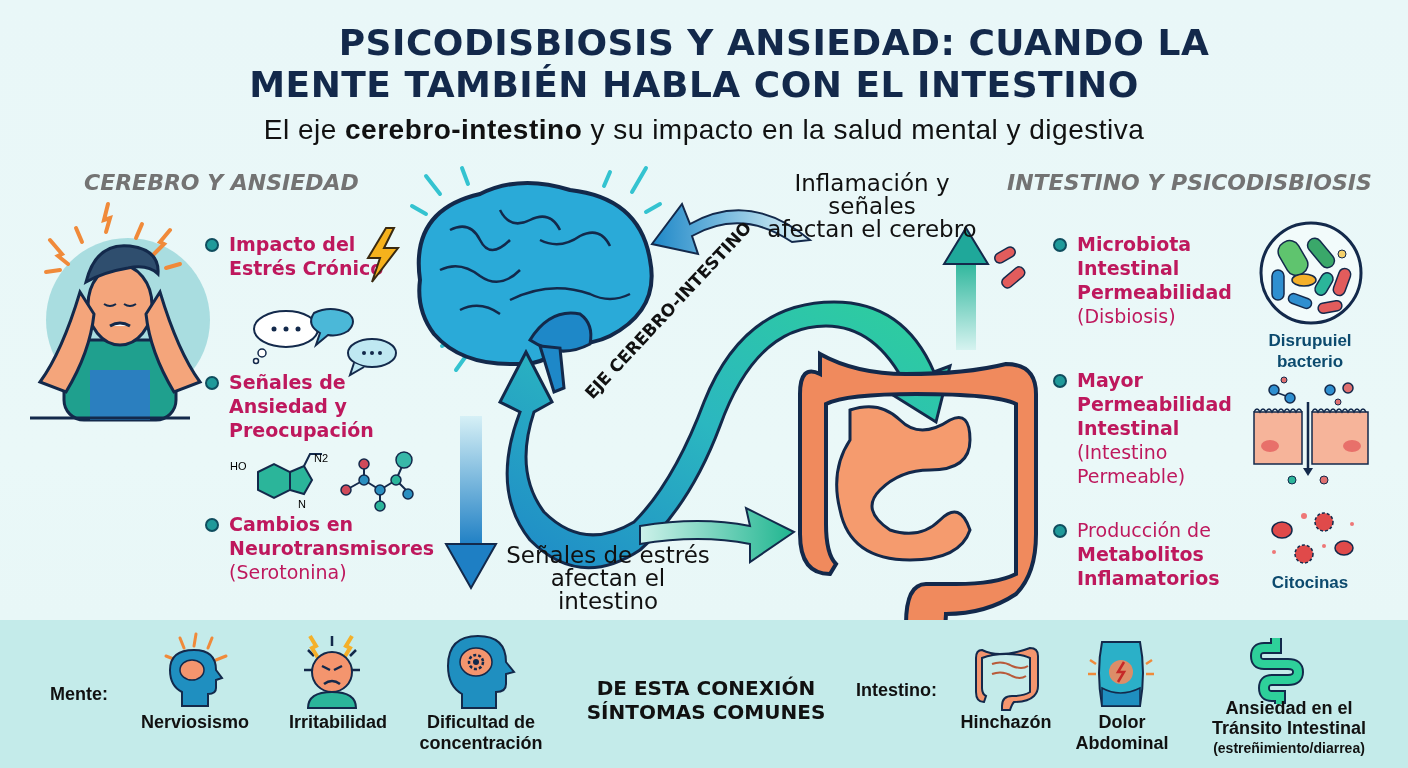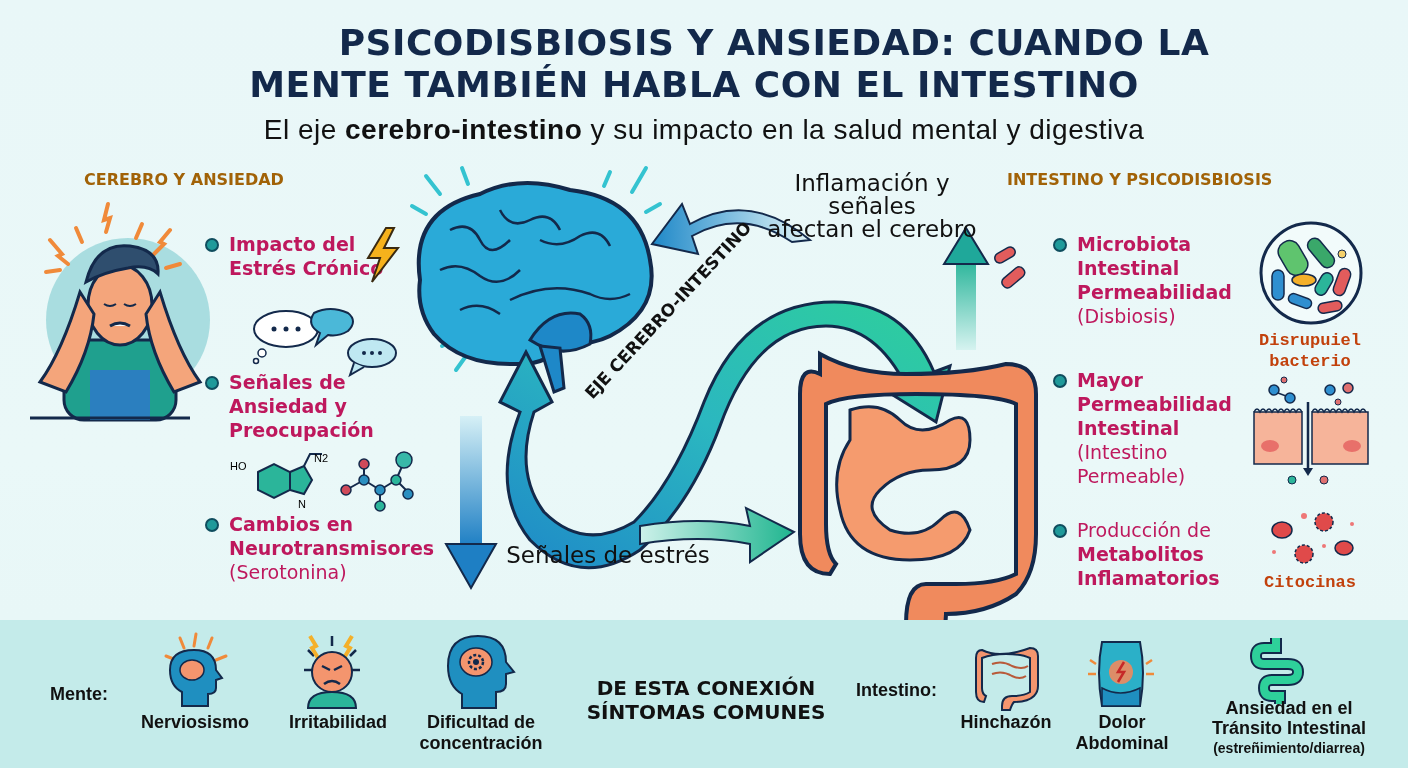--- a/index.html
+++ b/index.html
@@ -14,38 +14,38 @@
     position: absolute; left: 0; width: 1408px; text-align: center;
     font-family: "DejaVu Sans", sans-serif; font-weight: bold; color: #13294b;
     letter-spacing: 0.5px;
   }
   #t1 { top: 22px; font-size: 36px; left: 70px; }
   #t2 { top: 64px; font-size: 36px; left: -10px; }
   #sub { top: 114px; font-size: 28px; font-weight: normal; color: #111; font-family: "Liberation Sans", sans-serif; left: 0; }
   #sub b { font-weight: bold; }
   .sec-h {
     position: absolute; font-family: "DejaVu Sans", sans-serif; font-weight: bold;
-    font-size: 16px; color: #a16207;
+    font-size: 22px; color: #737373; font-style: italic;
   }
   .bullet { position: absolute; display: flex; align-items: flex-start; gap: 10px; }
   .dot { width: 14px; height: 14px; border-radius: 50%; background: #1f9a9a; border: 2px solid #0f4d5e; margin-top: 6px; flex: none; }
   .btxt { font-family: "DejaVu Sans", sans-serif; font-size: 19px; line-height: 24px; color: #be185d; }
   .btxt .b { font-weight: bold; display: block; }
   .btxt .n { font-weight: normal; display: block; }
   .flow-lbl { position: absolute; text-align: center; font-family: "DejaVu Sans", sans-serif; font-size: 23px; line-height: 23px; color: #111; }
   .axis-lbl {
     position: absolute; left: 588px; top: 386px; font-family: "DejaVu Sans", sans-serif;
     font-weight: bold; font-size: 17px; color: #111; transform: rotate(-47deg); transform-origin: left center; white-space: nowrap;
   }
   .band {
     position: absolute; left: 0; top: 620px; width: 1408px; height: 148px;
     background: #c4ebea;
   }
   .sym-lbl { position: absolute; font-family: "Liberation Sans", sans-serif; font-weight: bold; font-size: 18px; text-align: center; line-height: 21px; color: #111; }
-  .cap { position: absolute; font-family: Liberation Mono, monospace; font-weight: bold; font-size: 17px; text-align: center; line-height: 21px; color: #c2410c; }
+  .cap { position: absolute; font-family: Liberation Sans, sans-serif; font-weight: bold; font-size: 17px; text-align: center; line-height: 21px; color: #0c4a6e; }
   svg { position: absolute; overflow: visible; }
 </style>
 </head>
 <body>
 
 <div class="title" id="t1">PSICODISBIOSIS Y ANSIEDAD: CUANDO LA</div>
 <div class="title" id="t2">MENTE TAMBIÉN HABLA CON EL INTESTINO</div>
 <div class="title" id="sub"><span>El eje </span><b>cerebro-intestino</b><span> y su impacto en la salud mental y digestiva</span></div>
 
 <div class="sec-h" style="left:84px;top:170px;">CEREBRO Y ANSIEDAD</div>
@@ -216,20 +216,21 @@
 </svg>
 
 <div class="axis-lbl">EJE CEREBRO-INTESTINO</div>
 
 <div class="flow-lbl" style="left:752px;top:172px;width:240px;">
   <div>Inflamación y señales</div>
   <div>afectan el cerebro</div>
 </div>
 <div class="flow-lbl" style="left:498px;top:544px;width:220px;">
   <div>Señales de estrés</div>
+  <div>afectan el intestino</div>
 </div>
 
 <div class="sec-h" style="left:1007px;top:170px;">INTESTINO Y PSICODISBIOSIS</div>
 
 <div class="bullet" style="left:1053px;top:232px;">
   <span class="dot"></span>
   <div class="btxt">
     <span class="b">Microbiota</span>
     <span class="b">Intestinal</span>
     <span class="b">Permeabilidad</span>

